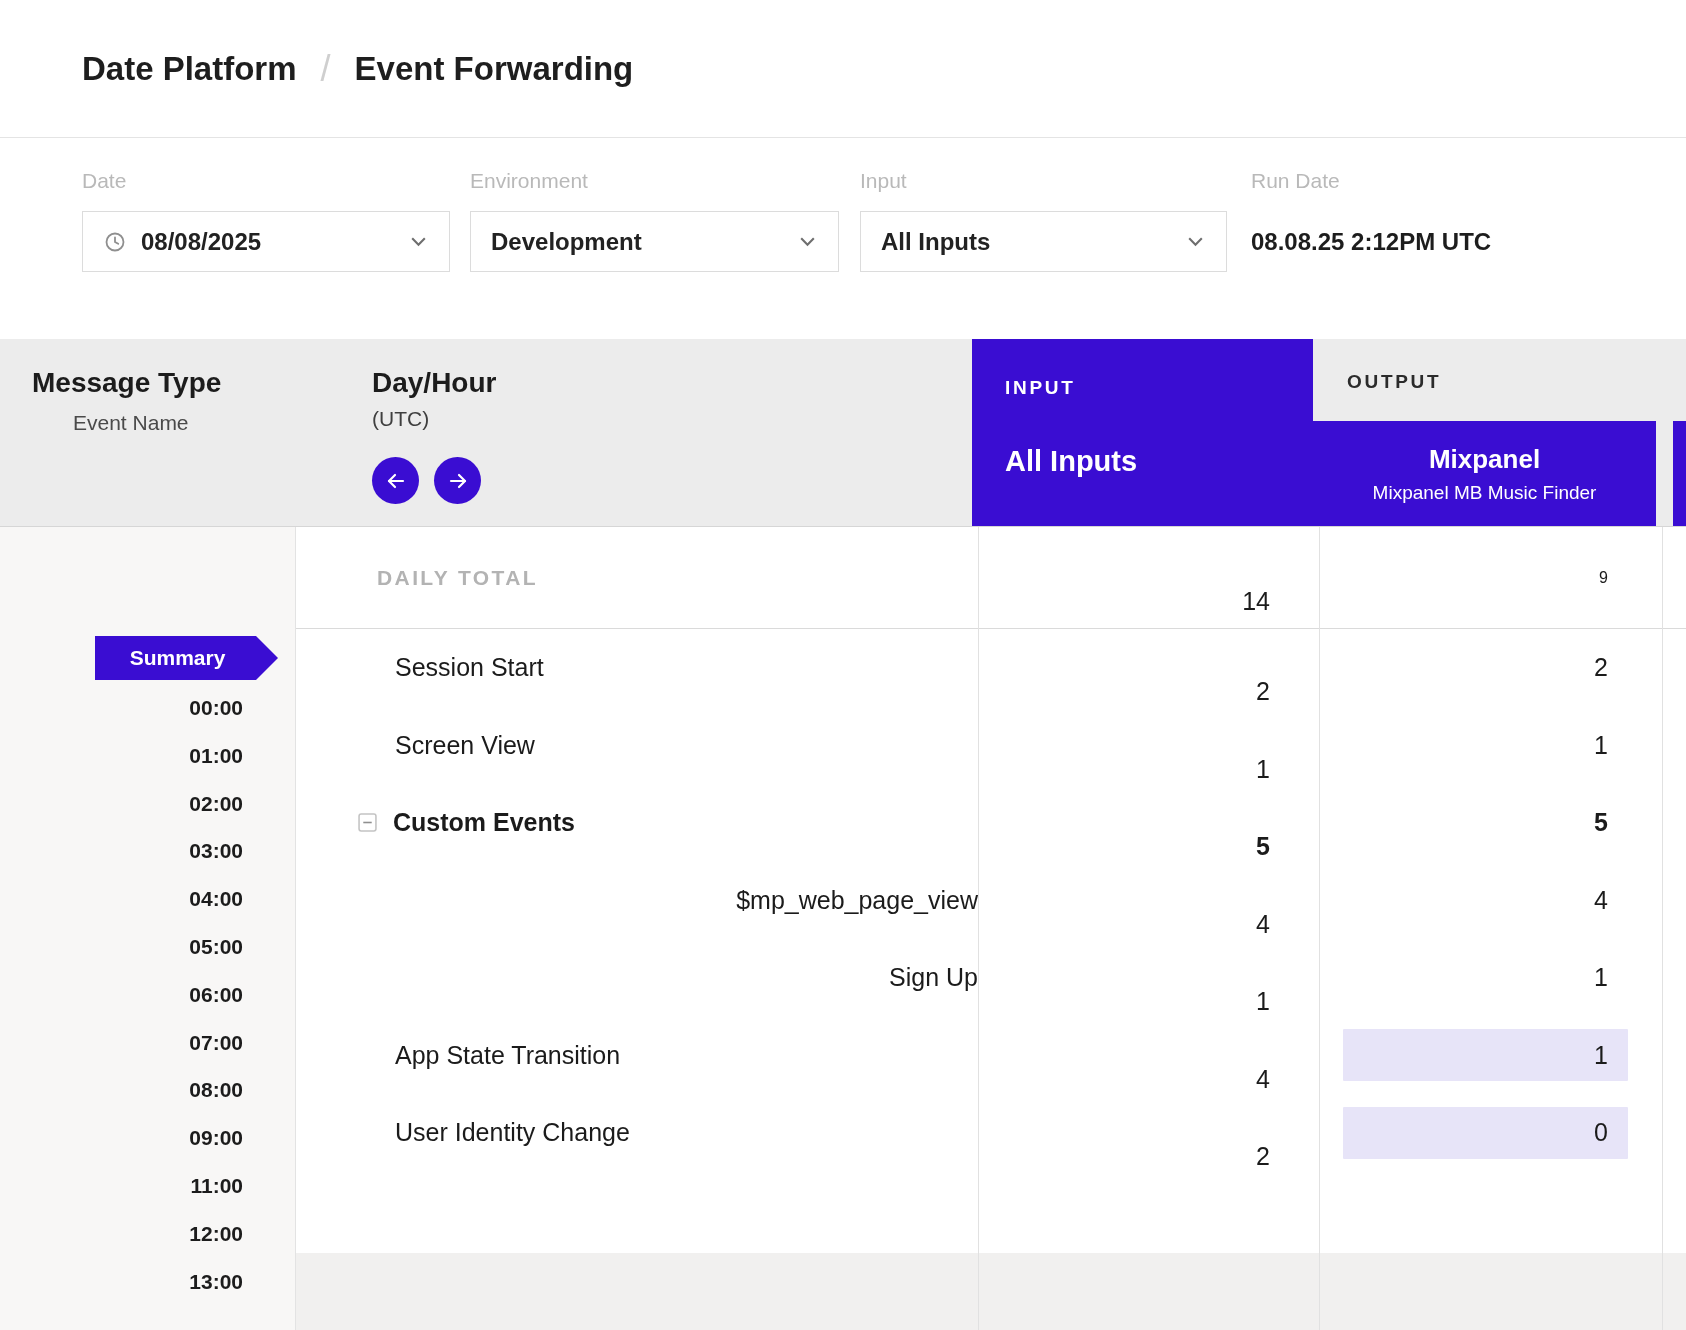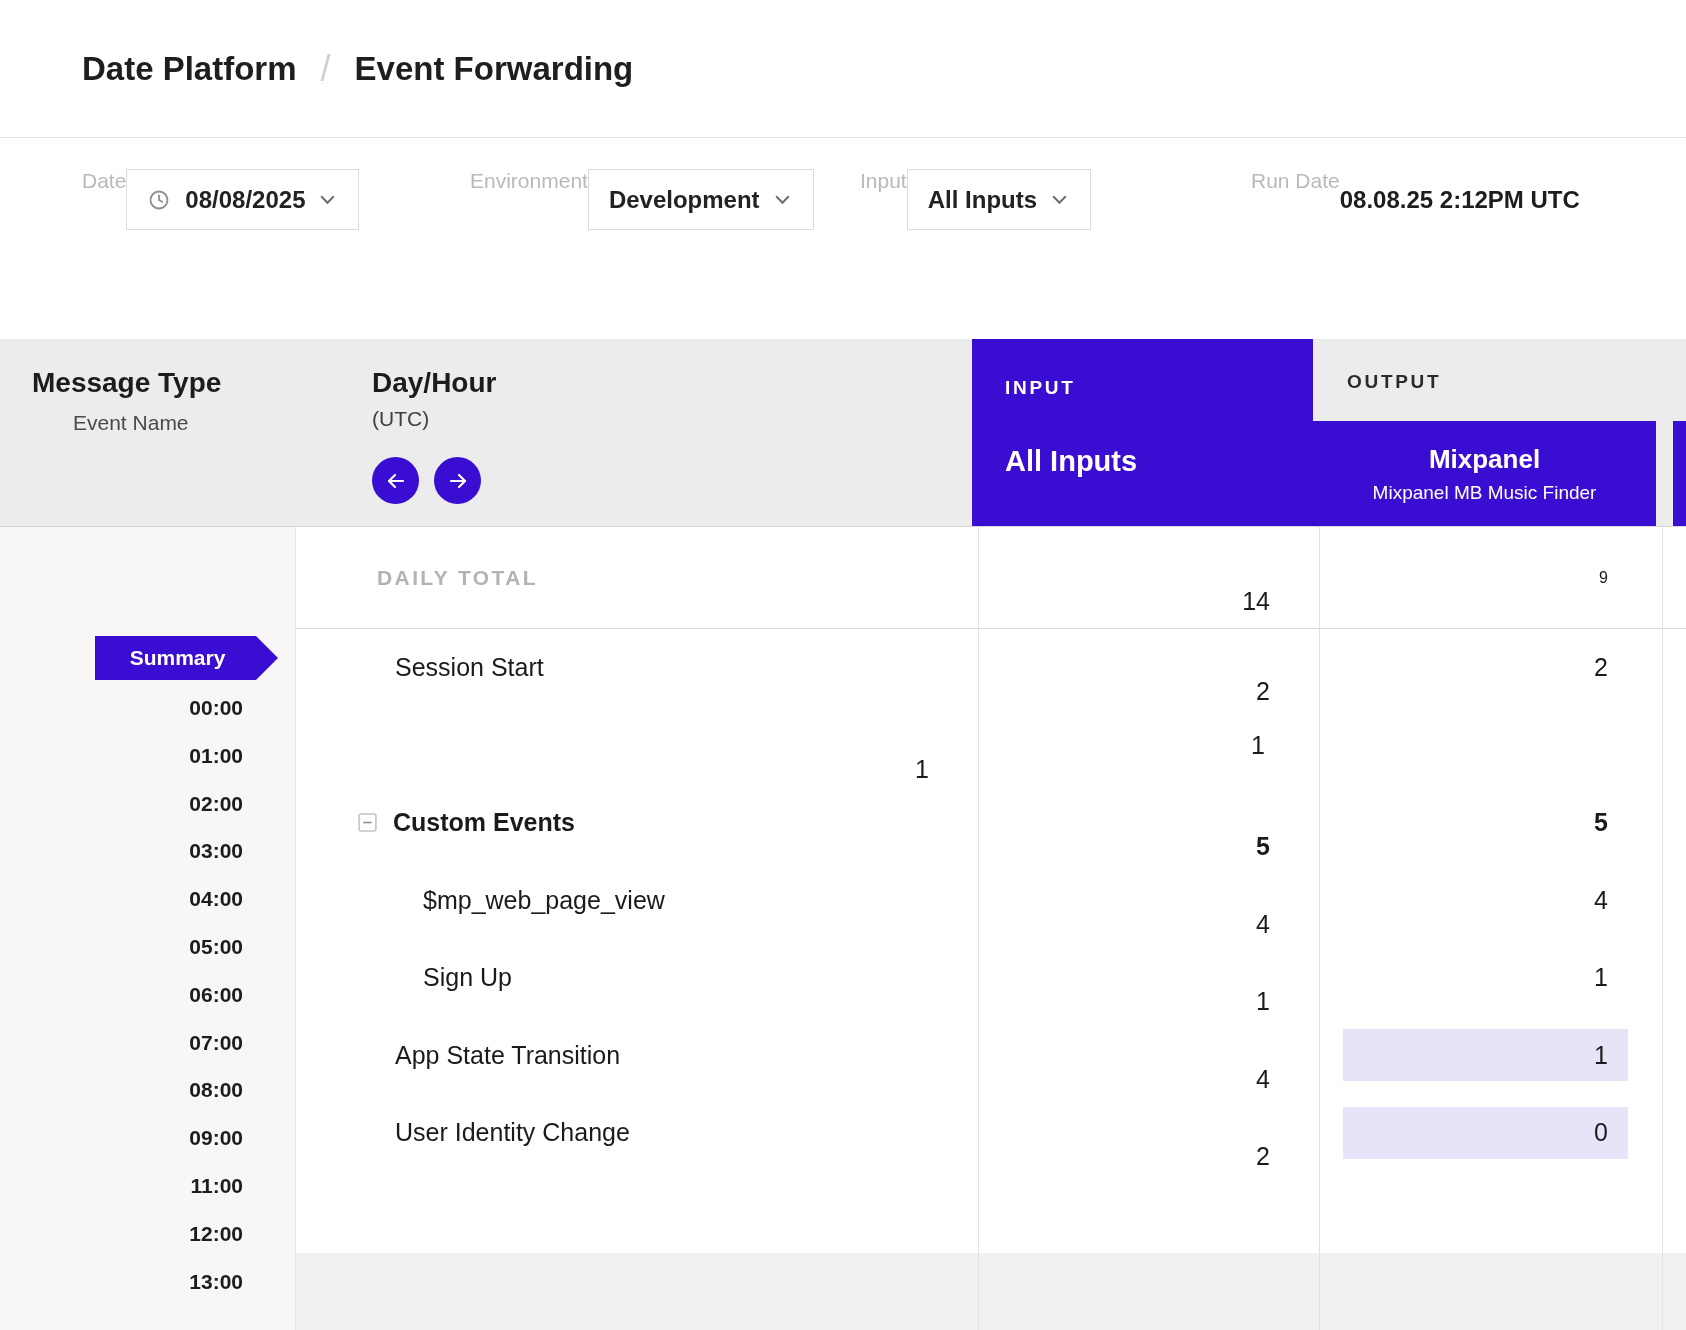--- a/index.html
+++ b/index.html
@@ -20,21 +20,21 @@
     padding-left: 82px;
     border-bottom: 1px solid #e4e4e4;
     background: #fff;
   }
   .crumb { font-size: 33px; font-weight: 700; color: #1e1e1e; cursor: pointer; }
   .crumb.current { cursor: default; }
   .crumb-sep { font-size: 36px; font-weight: 400; color: #cfcfcf; margin: 0 24px; }
 
   
   .filters { height: 201px; padding: 31px 0 0 82px; display: flex; background: #fff; }
-  .fgroup { display: flex; flex-direction: row; }
+  .fgroup { display: flex; flex-direction: column; }
   .flabel { font-size: 21px; color: #b9b9b9; margin-bottom: 18px; }
   .fcontrol {
     height: 61px;
     border: 1px solid #dcdcdc;
     background: #fff;
     display: flex;
     align-items: center;
     padding: 0 20px;
     cursor: pointer;
   }
@@ -113,21 +113,21 @@
 
   .daily-row, .trow { display: grid; grid-template-columns: 682px 341px 343px 1fr; }
   .daily-row { height: 102px; border-bottom: 1px solid #dadada; }
   .daily-label {
     display: flex; align-items: center; padding-left: 81px;
     font-size: 21px; font-weight: 700; letter-spacing: 2.4px; color: #b3b3b3;
   }
 
   .trow { height: 77.5px; font-size: 25px; color: #1b1b1b; }
   .c-name { display: flex; align-items: center; padding-left: 99px; }
-  .trow.indent .c-name { padding-left: 127px; }
+  .trow.indent .c-name { padding-left: 127px; justify-content: flex-end; }
   .trow.has-toggle .c-name { padding-left: 62px; }
   .toggle { display: flex; margin-right: 16px; cursor: pointer; }
   .trow.bold { font-weight: 700; }
 
   .c-input {
     display: flex; align-items: center; justify-content: flex-end;
     padding-right: 49px; font-size: 25px; margin-top: 48px;
   }
   .c-output { display: flex; align-items: stretch; }
   .outbox {
@@ -307,20 +307,24 @@
     </div>
     <div class="c-output">
       <div class="outbox">
         <span class="val">2</span>
       </div>
     </div>
     <div class="c-extra"></div>
   </div>
 
   <div class="trow">
+    <div class="c-name">
+
+      <span class="rname">Screen View</span>
+    </div>
     <div class="c-input">
       <span class="val">1</span>
     </div>
     <div class="c-output">
       <div class="outbox">
         <span class="val">1</span>
       </div>
     </div>
     <div class="c-extra"></div>
   </div>

